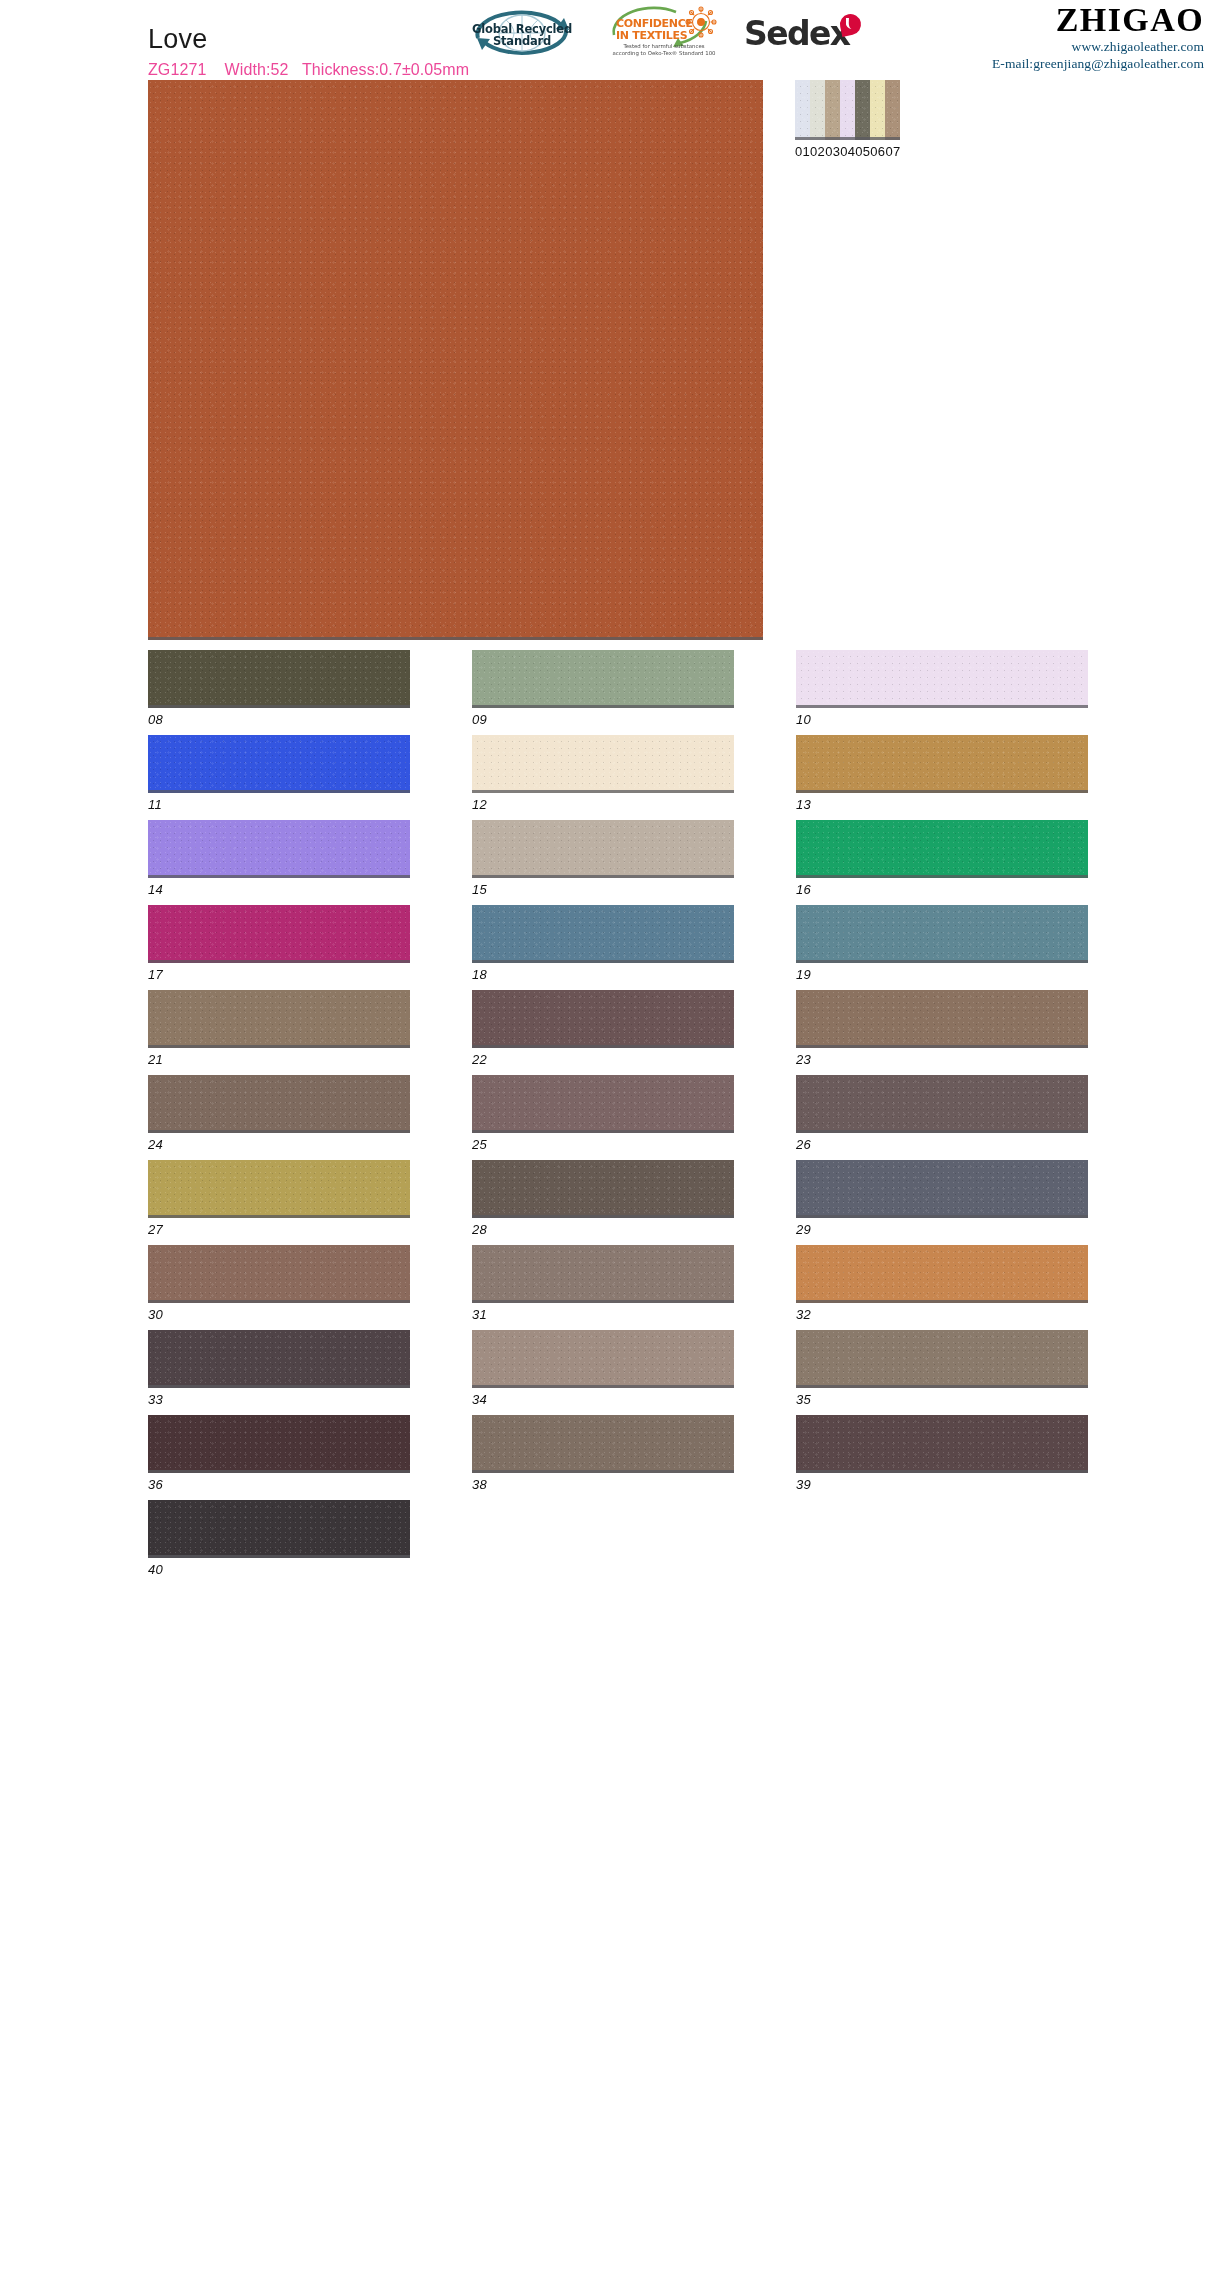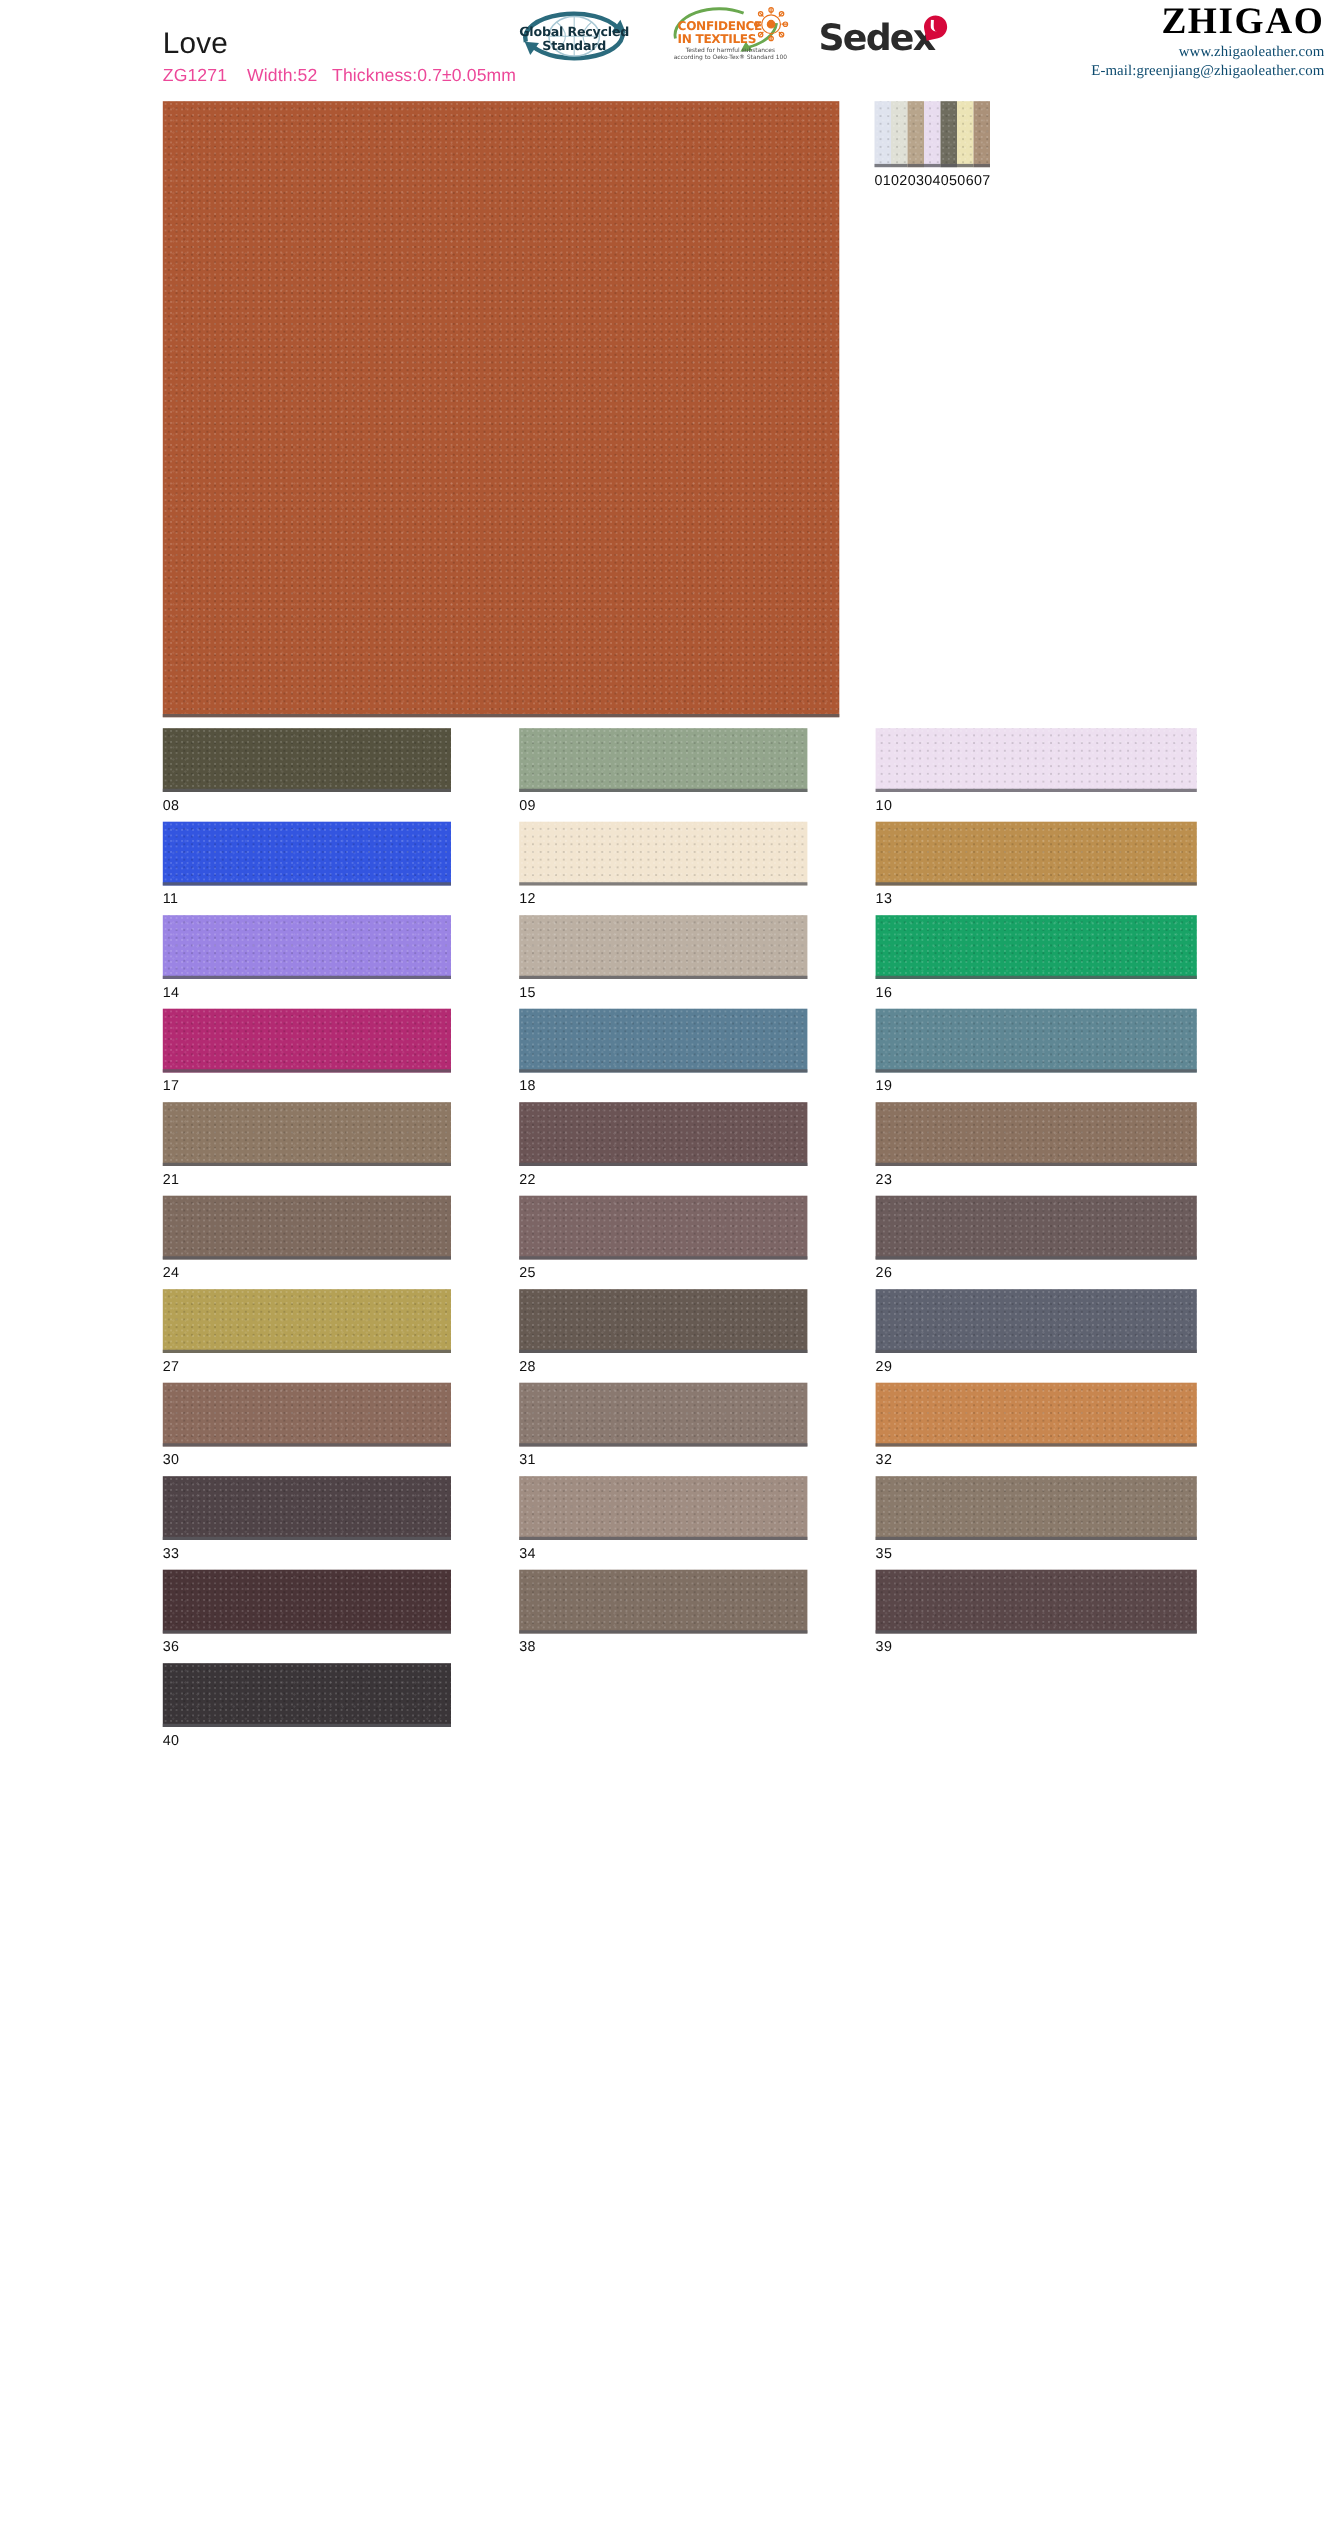--- a/index.html
+++ b/index.html
@@ -9,21 +9,21 @@
     height: 2292px;
     background: #ffffff;
     font-family: "Liberation Sans", sans-serif;
     position: relative;
     overflow: hidden;
   }
 
   
   #header {
     position: relative;
-    height: 92px;
+    height: 80px;
     width: 1216px;
     padding-left: 11px;
   }
   #title-block {
     position: absolute;
     left: 148px;
     top: 26px;
   }
   #product-title {
     font-size: 27px;
@@ -222,20 +222,21 @@
   #grid-section {
     position: relative;
     width: 1212px;
     padding-left: 148px;
     padding-right: 12px;
     margin-top: 10px;
     display: grid;
     grid-template-columns: 262px 262px 292px;
     column-gap: 62px;
     row-gap: 9px;
+    font-style: italic;
   }
   #grid-section .swatch { height: 58px; }
   #grid-section .swatch-cell:nth-child(3n) .swatch { width: 292px; }
 </style>
 </head>
 <body>
 
 <div id="header">
 
   <div id="title-block">

